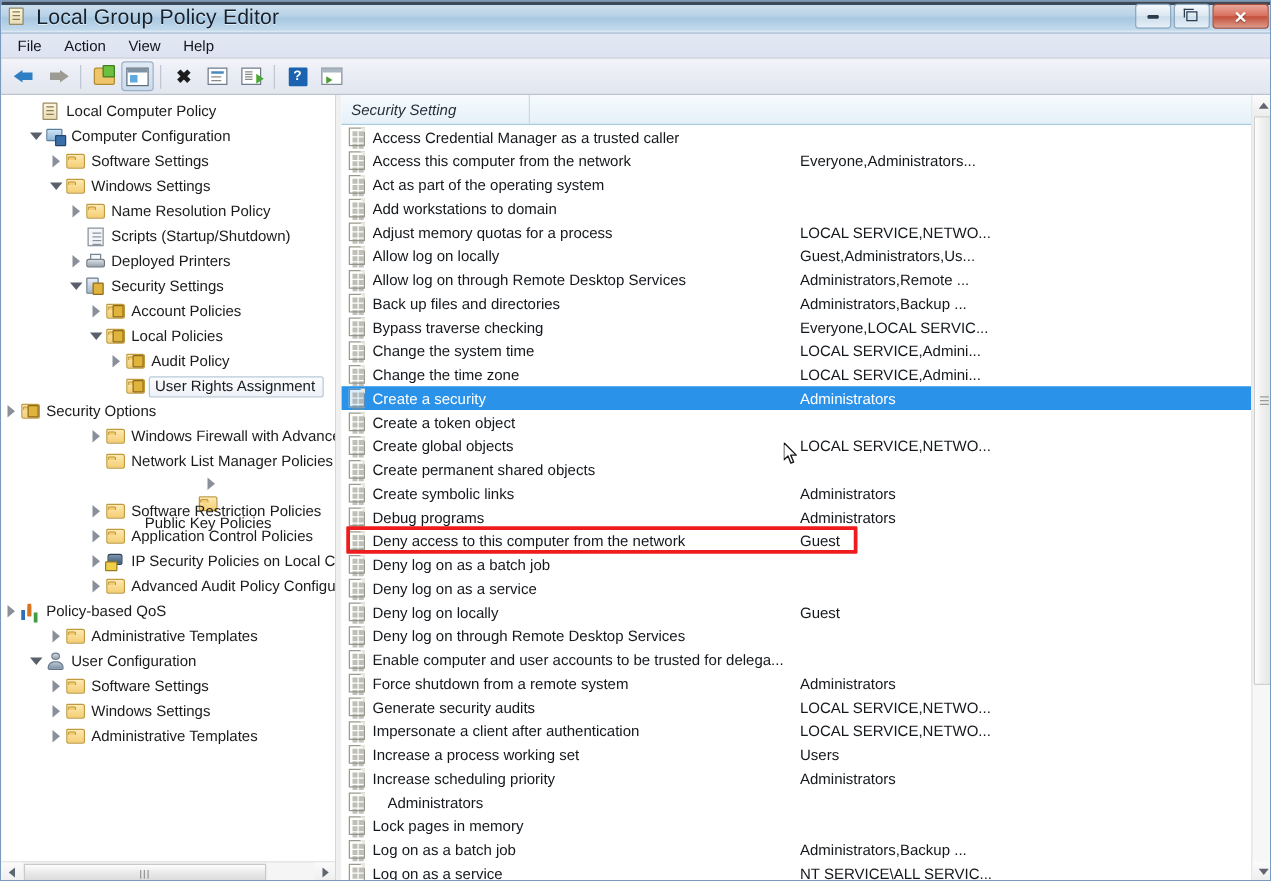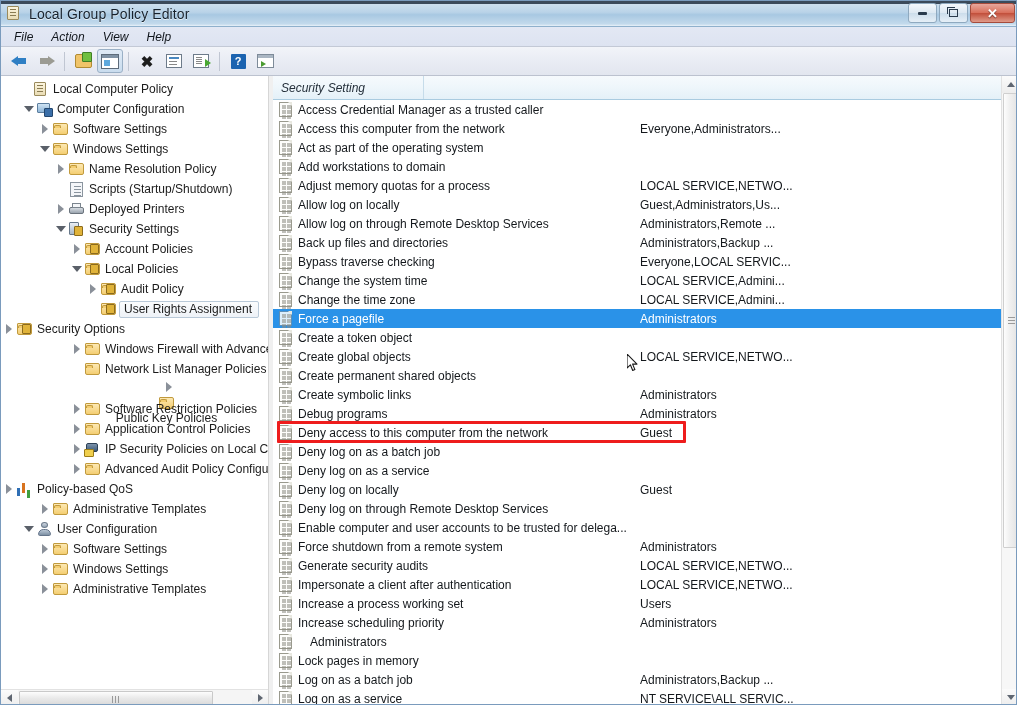--- a/index.html
+++ b/index.html
@@ -30,21 +30,21 @@
   }
   .titlebar::before{
     content:""; position:absolute; left:0; top:0; right:0; height:3px;
     background:#3b4a5a;
   }
   .title-icon {
     width: 16px; height: 16px; margin-left: 6px; margin-right: 6px;
     position: relative; flex: none;
   }
   .title-text {
-    font-size: 14px; color: #16212d; letter-spacing: .1px;
+    font-size: 17px; color: #16212d; letter-spacing: .1px;
     text-shadow: 0 1px 0 rgba(255,255,255,.65);
   }
   .wincontrols {
     position: absolute; right: 3px; top: 2px;
     display: flex; gap: 2px;
   }
   .wbtn {
     width: 29px; height: 20px; box-sizing: border-box;
     border: 1px solid #8fa9bf;
     border-radius: 3px;
@@ -63,21 +63,21 @@
      border:1px solid #2a3b4d; border-bottom:none; border-right:none; }
   .gl-close { color: #fff; font-size: 13px; font-weight: bold; line-height: 1;
      text-shadow: 0 1px 1px rgba(0,0,0,.45); font-family:"Liberation Sans",sans-serif;}
 
   
   .menubar {
     position: absolute; left: 0; top: 26px; width: 1017px; height: 20px;
     background: linear-gradient(to bottom, #e3e8f4 0%, #dde3f1 100%);
     border-bottom: 1px solid #c3c9d6;
     box-sizing: border-box;
-    display: flex; align-items: center; padding-left: 4px; font-style: italic;
+    display: flex; align-items: center; padding-left: 4px;
   }
   .menu-item {
     font-size: 12px; color: #11161c; padding: 2px 9px; cursor: default;
   }
 
   
   .toolbar {
     position: absolute; left: 0; top: 46px; width: 1017px; height: 29px;
     background: linear-gradient(to bottom, #f2f4f9 0%, #e9ecf4 50%, #e2e6ef 100%);
     border-bottom: 1px solid #bcc2cf;
@@ -678,21 +678,21 @@
             <span class="pi">
               <span class="ic-pol"></span>
             </span>
             <span class="pname">Change the time zone</span>
             <span class="pset">LOCAL SERVICE,Admini...</span>
           </div>
           <div class="lrow sel">
             <span class="pi">
               <span class="ic-pol"></span>
             </span>
-            <span class="pname">Force a pagefile</span>
+            <span class="pname">Create a security</span>
             <span class="pset">Administrators</span>
           </div>
           <div class="lrow">
             <span class="pi">
               <span class="ic-pol"></span>
             </span>
             <span class="pname">Create a token object</span>
             <span class="pset"></span>
           </div>
           <div class="lrow">

